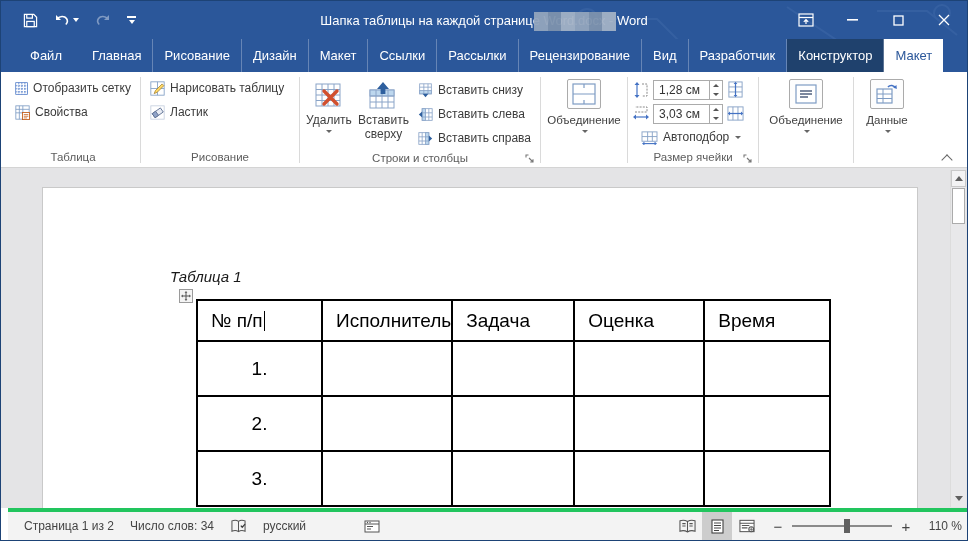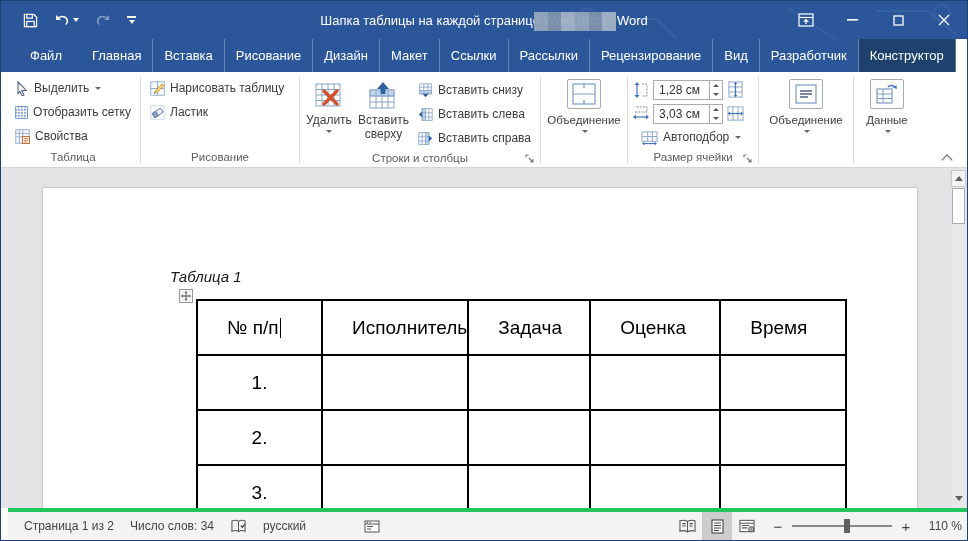--- a/index.html
+++ b/index.html
@@ -50,21 +50,21 @@
   .tri-down{width:0;height:0;border-left:3px solid transparent;border-right:3px solid transparent;border-top:3.5px solid #555}
   .chev-collapse{position:absolute;right:14px;bottom:6px;width:10px;height:6px}
   .chev-collapse:before{content:"";position:absolute;left:0;top:1px;width:7px;height:7px;border-left:1.5px solid #666;border-top:1.5px solid #666;transform:rotate(45deg)}
   
   .docarea{position:absolute;left:0;top:167px;width:100%;height:340px;background:#e4e4e6;overflow:hidden}
   .page{position:absolute;left:41px;top:19px;width:876px;height:322px;background:#fff;border:1px solid #c9c9c9;border-bottom:none;overflow:hidden}
   .caption{position:absolute;left:127px;top:80px;font-style:italic;font-size:15px;color:#1a1a1a}
   .movehandle{position:absolute;left:136px;top:101px;width:14px;height:14px;border:1px solid #9a9a9a;background:#f4f4f4;display:flex;align-items:center;justify-content:center}
   .wtable{position:absolute;left:153px;top:111px;border-collapse:collapse;table-layout:fixed}
   .wtable td{border:2px solid #000;font-size:19px;color:#000;background:#fff;vertical-align:middle}
-  .wtable .hrow td{height:55px;padding-left:29px;text-align:left}
+  .wtable .hrow td{height:41px;padding-left:13px;text-align:left}
   .wtable .brow td{height:55px;text-align:center}
   .tcaret{display:inline-block;width:1.5px;height:20px;background:#000;vertical-align:-4px;margin-left:1px}
   
   .vscroll{position:absolute;right:1px;top:169px;width:16px;height:337px;background:#e8e8ea;border-left:1px solid #dcdcdc}
   .scr-btn{position:absolute;left:0;width:100%;height:17px;display:flex;align-items:center;justify-content:center}
   .scr-up{top:0;background:#f3f3f4;border:1px solid #c9c9c9}
   .scr-down{bottom:0}
   .scr-thumb{position:absolute;left:1px;top:18px;width:13px;height:36px;background:#fff;border:1px solid #ababab}
   .tri-up-d{width:0;height:0;border-left:4px solid transparent;border-right:4px solid transparent;border-bottom:5px solid #5f5f5f}
   .tri-down-d{width:0;height:0;border-left:4px solid transparent;border-right:4px solid transparent;border-top:5px solid #5f5f5f}
@@ -149,45 +149,37 @@
         <svg width="12" height="12" viewBox="0 0 12 12" stroke="#fff" stroke-width="1.3">
             <path d="M1 1l10 10M11 1L1 11"></path>
           </svg>
       </span>
     </div>
   </div>
 
   <div class="tabs">
     <span class="tab first">Файл</span>
     <span class="tab">Главная</span>
-    <span class="tab">Вставка</span>
     <span class="tab">Рисование</span>
     <span class="tab">Дизайн</span>
     <span class="tab">Макет</span>
     <span class="tab">Ссылки</span>
     <span class="tab">Рассылки</span>
     <span class="tab">Рецензирование</span>
     <span class="tab">Вид</span>
     <span class="tab">Разработчик</span>
     <span class="tab contextual">Конструктор</span>
     <span class="tab active nosep">Макет</span>
 
   </div>
 
   <div class="ribbon">
 
     <div class="rgroup" style="width:132px">
       <div class="rg-content stack">
-        <span class="sbtn">
-          <svg width="14" height="15" viewBox="0 0 14 15">
-              <path d="M3 1l8.2 8.2-4.4.4 2.2 4.4-1.8.9-2.2-4.5L3 12.6z" fill="#fff" stroke="#51617f" stroke-width="1.1"></path>
-            </svg>
-          <span>Выделить</span>
-            <span class="caret-g"></span>
-        </span>
         <span class="sbtn">
           <svg width="15" height="15" viewBox="0 0 18 18" fill="none" stroke="#4472c4">
               <rect x="1" y="1" width="16" height="16" fill="#fff"></rect>
               <path d="M1 5.2h16M1 9.4h16M1 13.6h16M5.2 1v16M9.4 1v16M13.6 1v16" stroke-dasharray="2.4 1.4"></path>
             </svg>
           <span>Отобразить сетку</span>
         </span>
         <span class="sbtn">
           <svg width="15" height="15" viewBox="0 0 18 18" fill="none" stroke="#7e9cc4">
               <rect x="1" y="1" width="16" height="16" fill="#fff"></rect>

